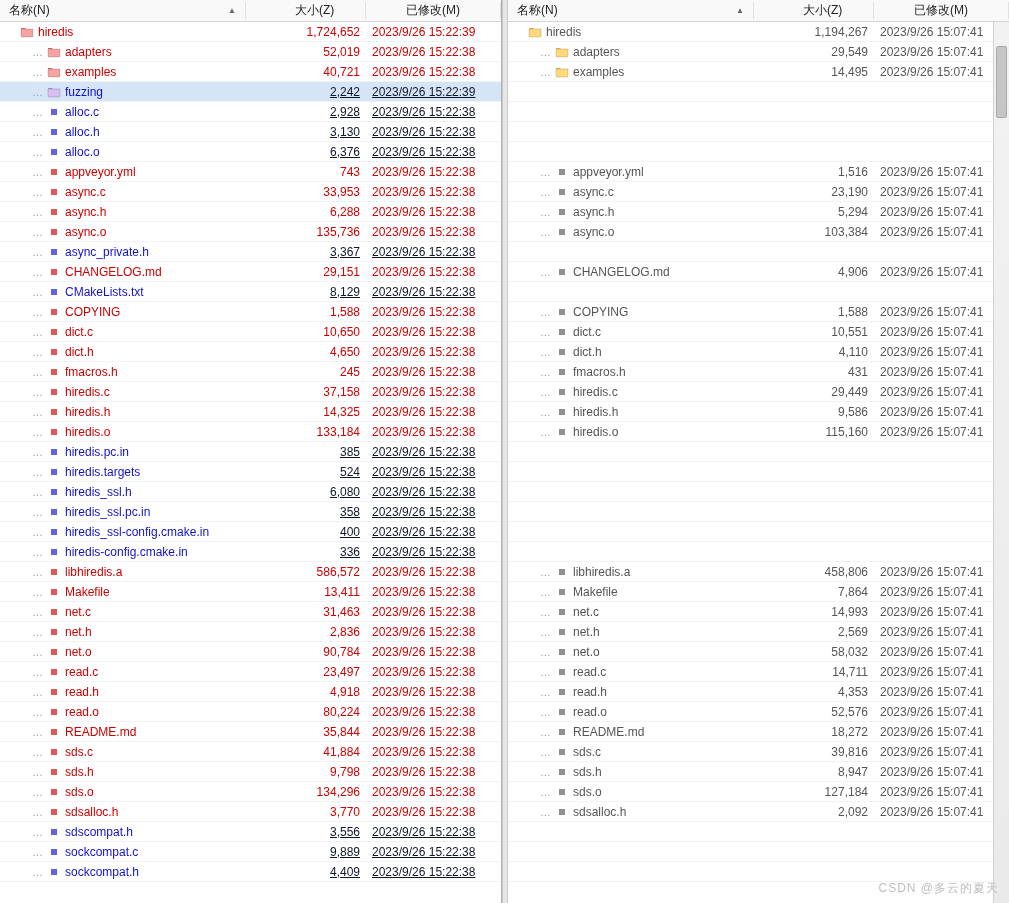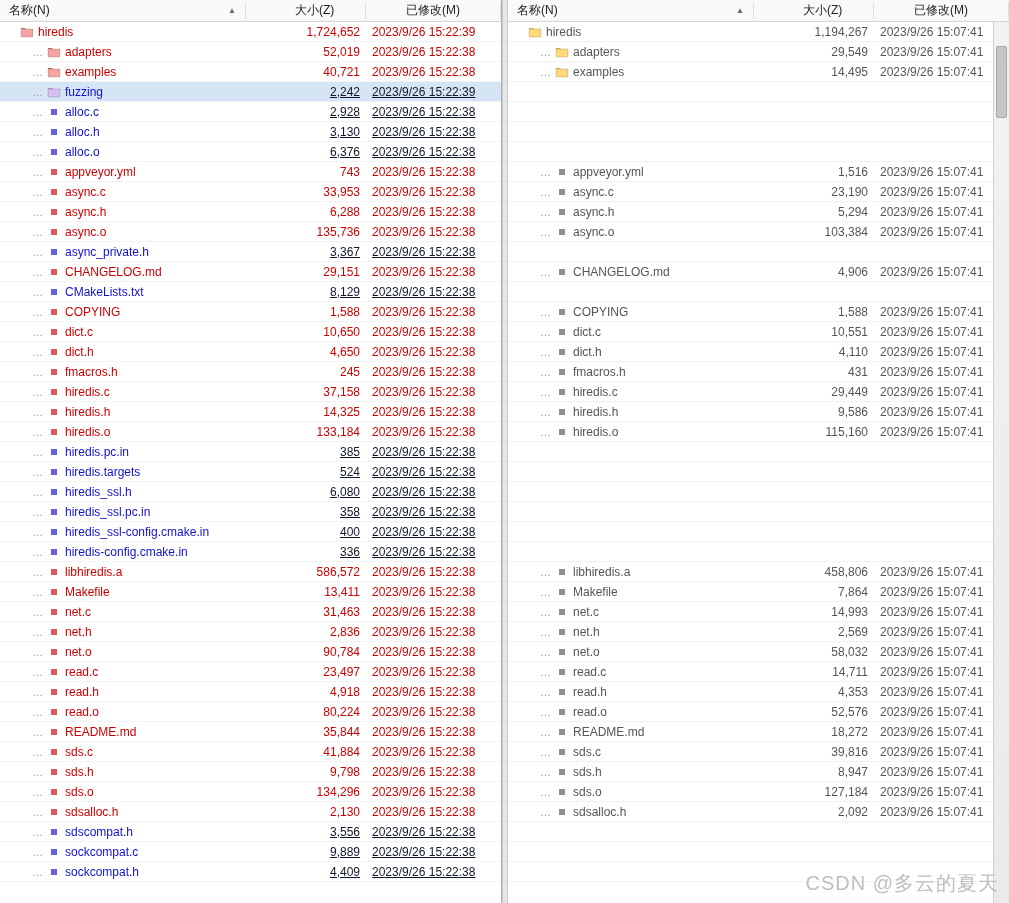--- a/index.html
+++ b/index.html
@@ -76,21 +76,21 @@
   position:absolute; right:0; top:0; width:16px; height:100%;
   background: linear-gradient(#f2f2f2,#eaeaea);
   border-left:1px solid #d0d0d0;
 }
 .scrollbar-fake::before {
   content:""; position:absolute; top:24px; left:2px; right:2px; height:70px;
   background:#c6c6c6; border:1px solid #a9a9a9; border-radius:2px;
 }
 .watermark {
   position:absolute; right:10px; bottom:6px;
-  color:#c0bebd; font-size:20px; letter-spacing:1px;
+  color:#c0bebd; font-size:12px; letter-spacing:1px;
   pointer-events:none; font-weight:500;
   text-shadow: 0 0 1px rgba(255,255,255,.5);
 }
 .divider-v { width:6px; background:#e6e6e6; border-left:1px solid #c9c9c9; border-right:1px solid #c9c9c9; cursor:col-resize; }
 </style>
 </head>
 <body>
 
 <div class="split">
   <div class="pane">
@@ -590,21 +590,21 @@
           </div>
           <div class="row red">
             <div class="col name">
          <span class="indent" style="width:22px"></span>
          <span class="tree-line">…</span>
          <span class="icon">
                 <span class="file-bullet"></span>
               </span>
          <span>sdsalloc.h</span>
        </div>
-       <div class="col size">2,130</div>
+       <div class="col size">3,770</div>
        <div class="col date">2023/9/26 15:22:38</div>
           </div>
           <div class="row blue">
             <div class="col name">
          <span class="indent" style="width:22px"></span>
          <span class="tree-line">…</span>
          <span class="icon">
                 <span class="file-bullet"></span>
               </span>
          <span>sdscompat.h</span>

